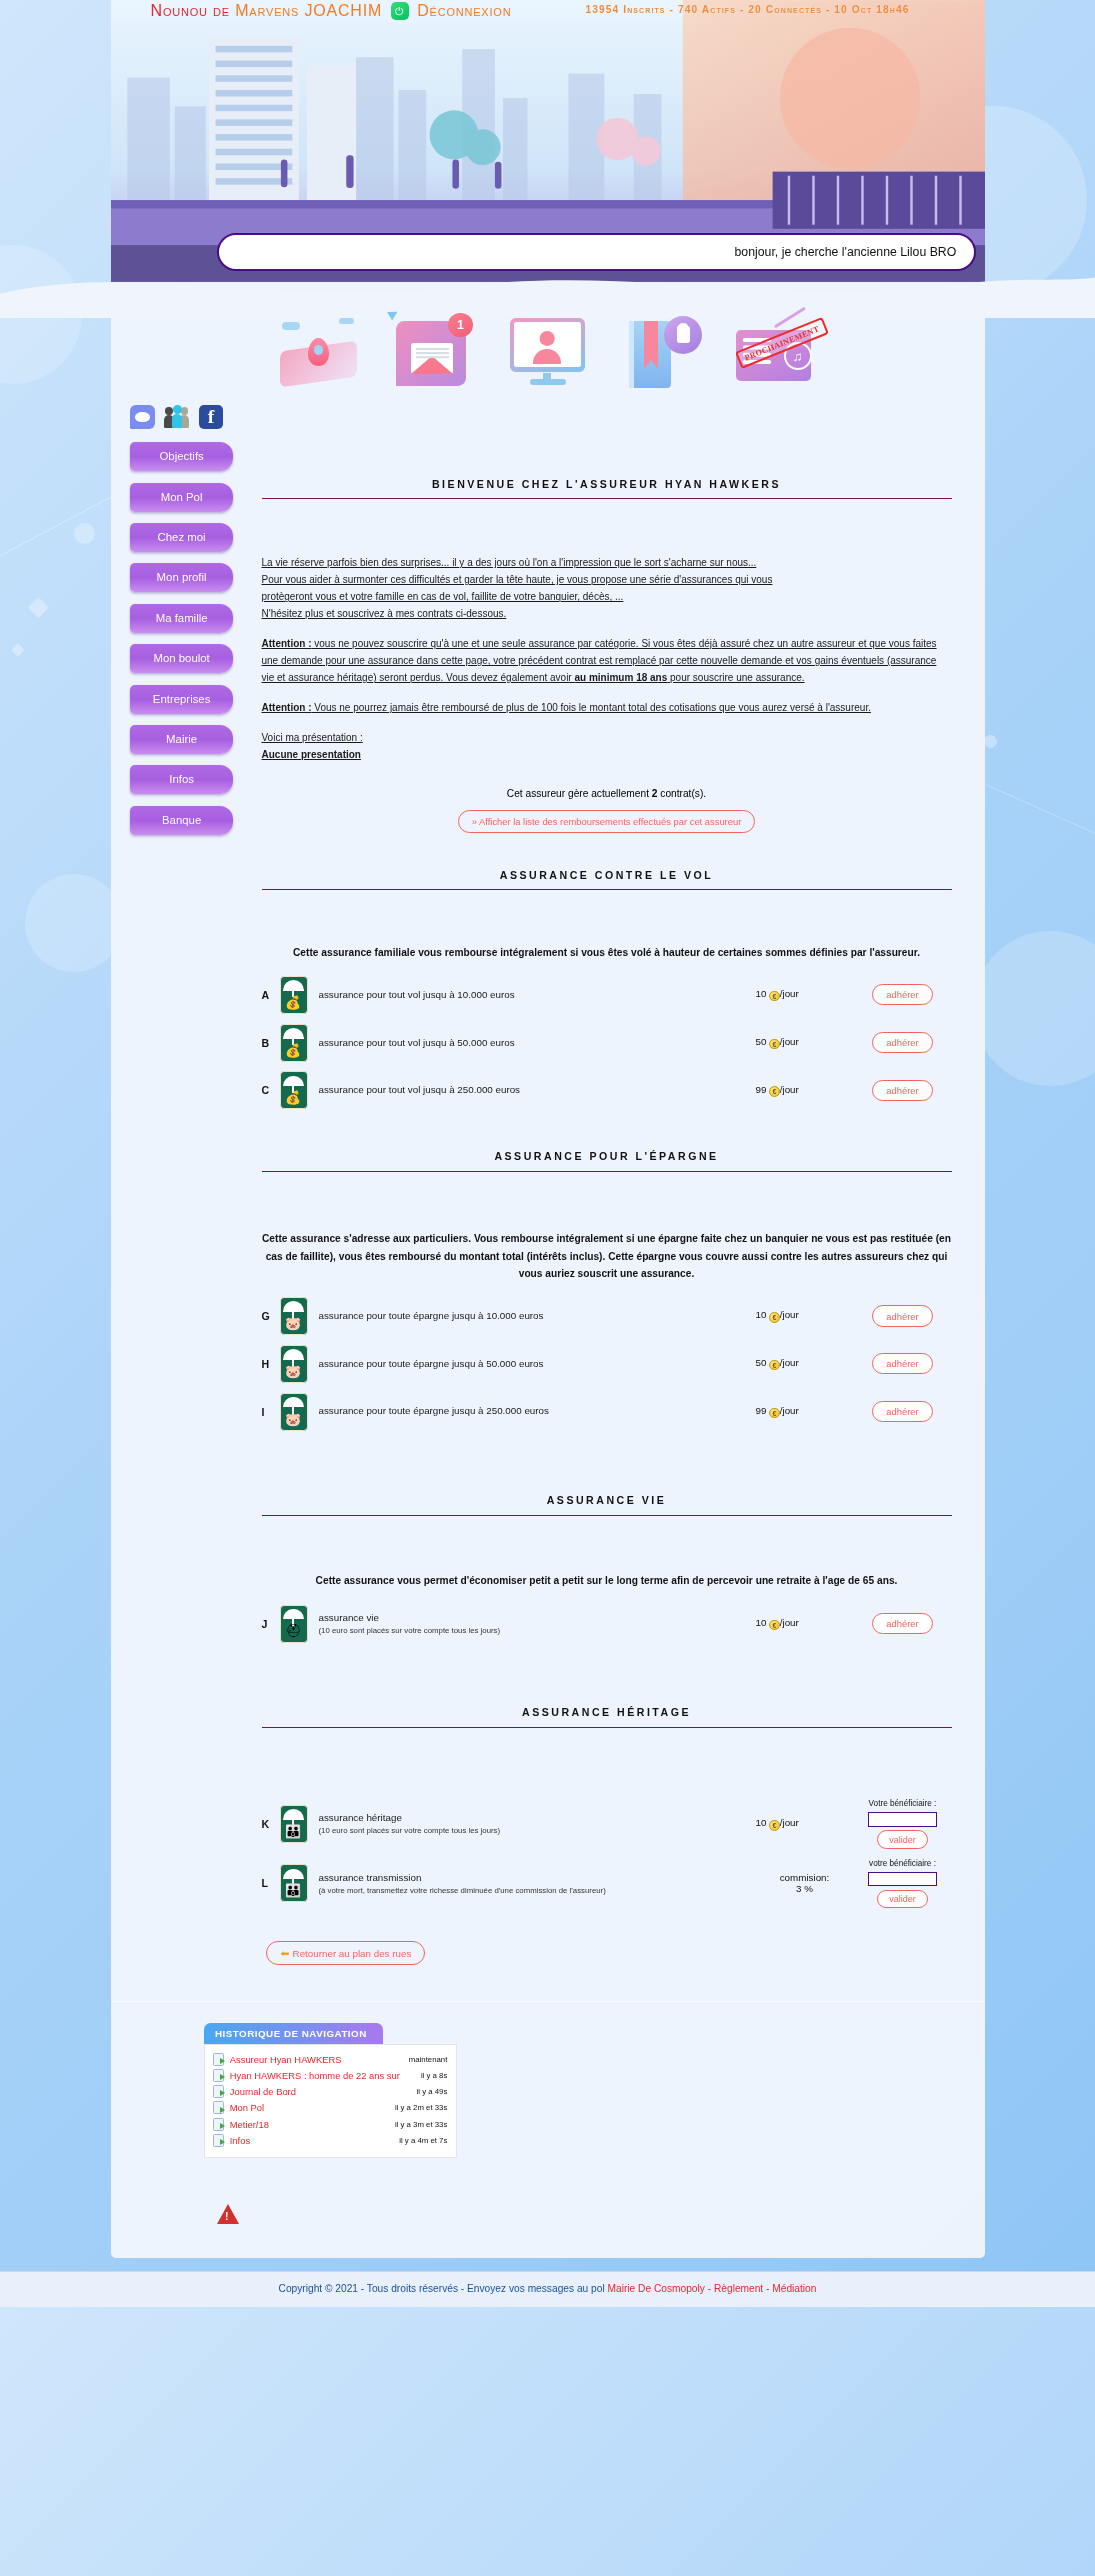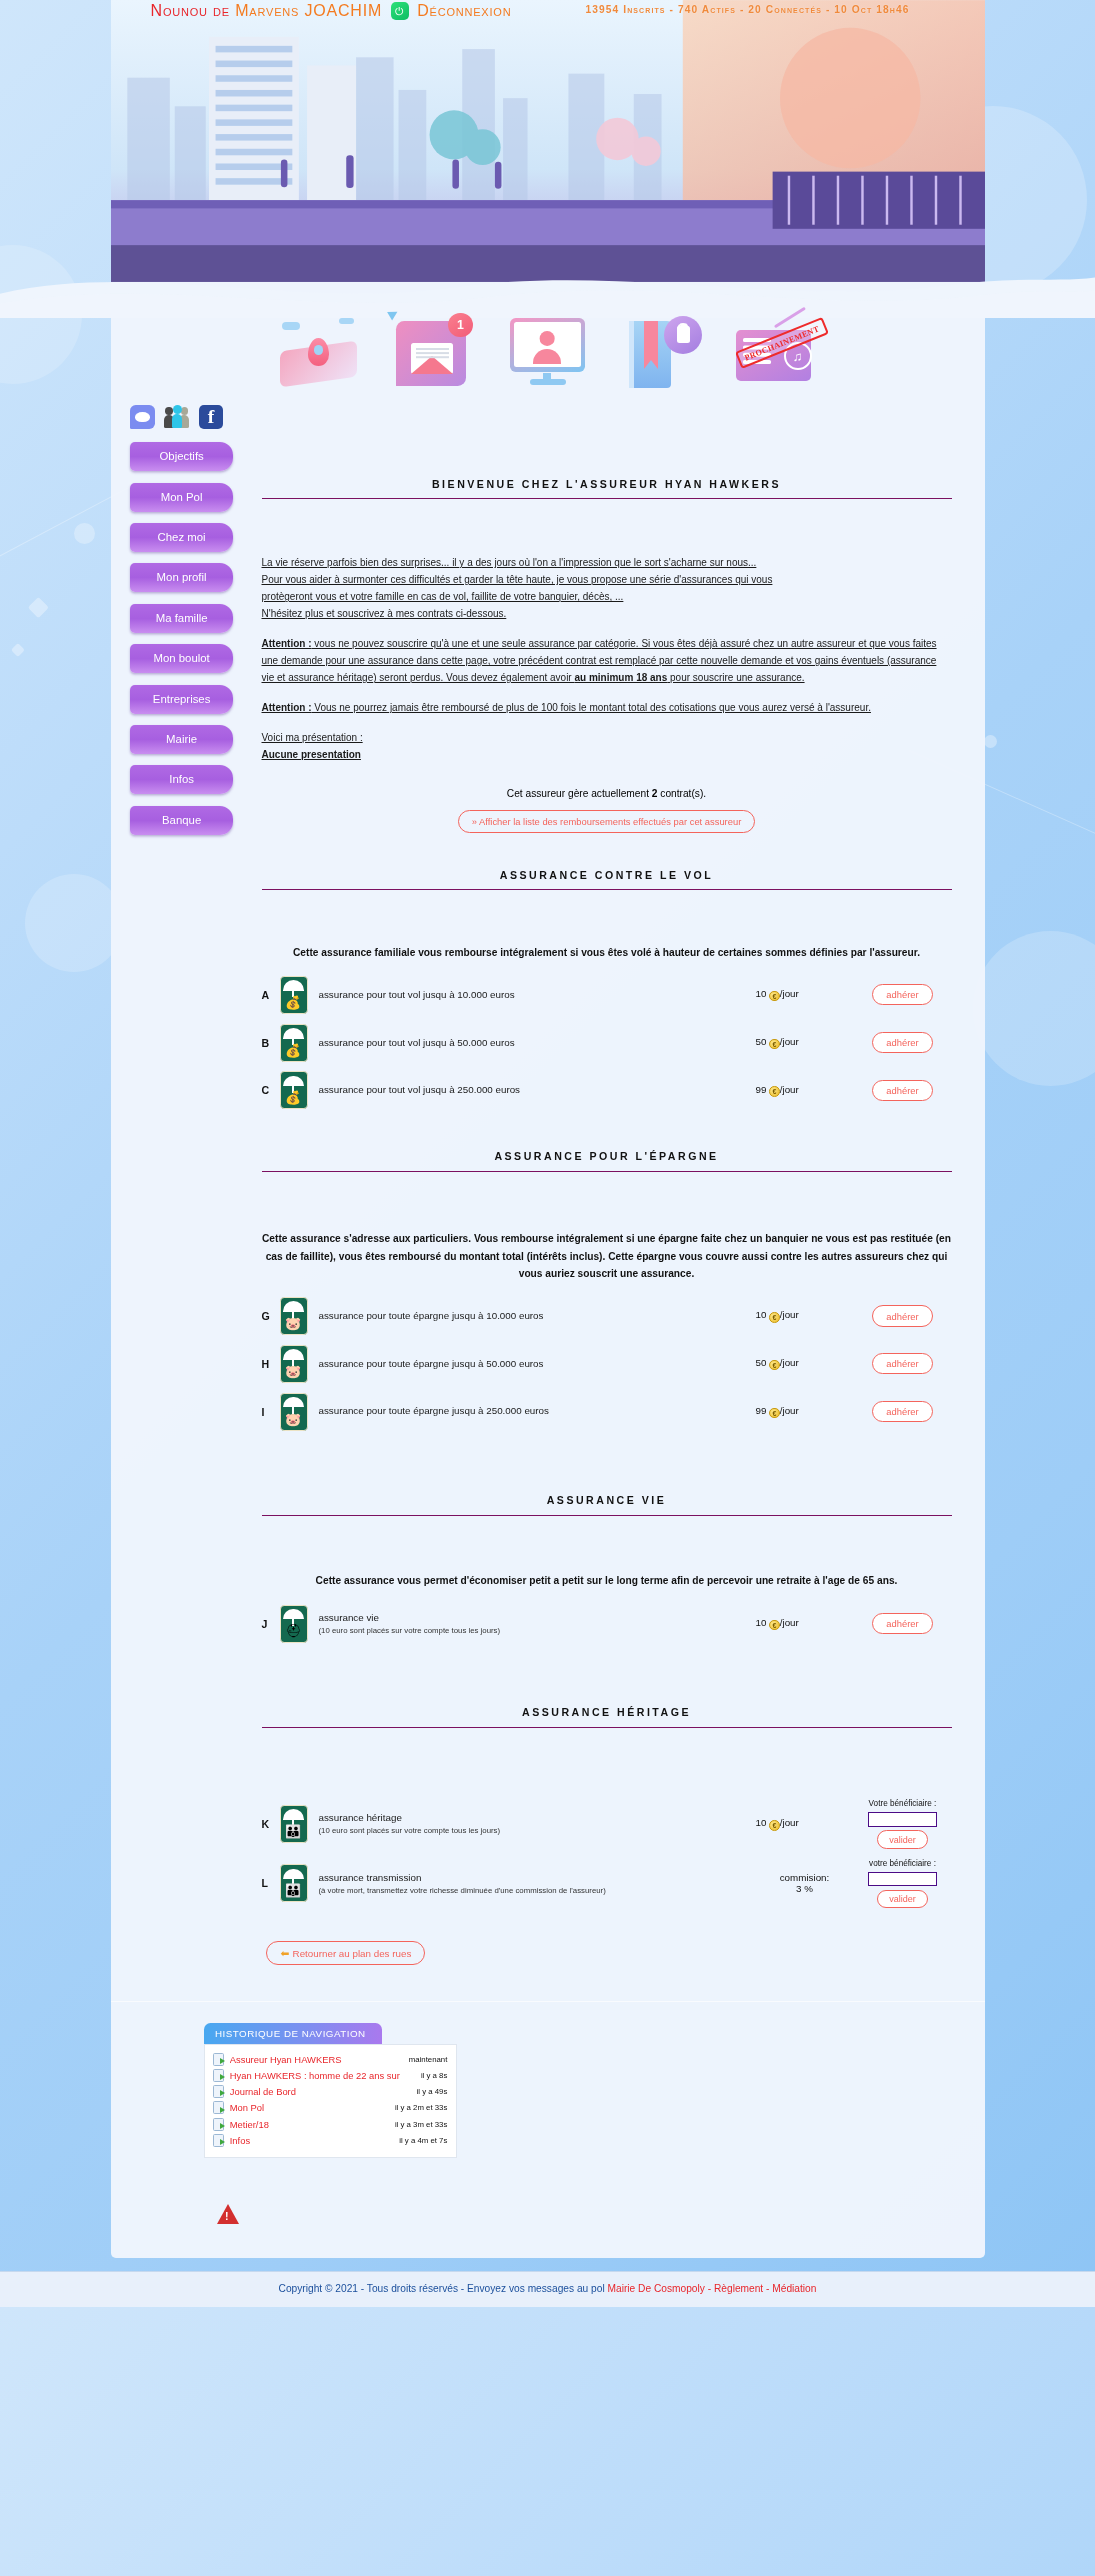--- a/index.html
+++ b/index.html
@@ -274,21 +274,21 @@
   }
   .btn-return .arrow { color:#f0a229; font-size: 10.6px; margin-right: 3.3px; }
 
   
   .history-zone { width: 874px; margin: 36px auto 0; position:relative; z-index:3;
     border-top: 0.8px solid rgba(255,255,255,0.65); padding-top: 21px; }
   .history-box { width: 253px; margin-left: 93px; position:relative; }
   .history-head {
     display:inline-block; padding: 4.9px 16.3px 4.9px 11.4px;
     background: linear-gradient(90deg, #48a8f0 0%, #7f8df0 60%, #a979ee 100%);
-    border-radius: 6.5px 6.5px 0 0; color:#fff; font-size: 9.8px; font-weight:normal;
+    border-radius: 6.5px 6.5px 0 0; color:#fff; font-size: 9.8px; font-weight:bold;
     letter-spacing: 0.5px; font-variant: small-caps;
   }
   .history-list { background:#fff; border:0.8px solid #dfe6ef; padding: 6.5px 8.2px 8.2px; }
   .hrow { display:flex; align-items:center; gap: 5.7px; padding: 1.6px 0; }
   .hicon { width: 11.4px; height: 13px; background: #eef4fb; border: 0.8px solid #9cb8d4;
     border-radius: 1.6px; position:relative; flex: 0 0 11.4px; }
   .hicon::after { content:""; position:absolute; right:-1.6px; bottom:0.8px; width:0;height:0;
     border-left:5.7px solid #3ea83e; border-top:3.3px solid transparent; border-bottom:3.3px solid transparent; }
   .hname { color:#e8262b; font-size: 9.4px; flex: 1; white-space:nowrap; overflow:hidden; }
   .htime { color:#111; font-size: 7.8px; white-space:nowrap; }
@@ -410,20 +410,23 @@
 
   <div class="topbar-user">
     <span class="u1">Nounou de</span>
     <span class="u2">Marvens JOACHIM</span>
     <span class="logout-btn"></span>
     <span class="u3">Déconnexion</span>
   </div>
 
   <div class="topbar-stats">13954 Inscrits - 740 Actifs - 20 Connectés - 10 Oct 18h46</div>
 
+  <div class="search-wrap">
+    <input class="search-input" type="text" value="bonjour, je cherche l'ancienne Lilou BRO" style="">
+  </div>
 </div>
 
 <div class="wave">
   <svg viewBox="0 0 1341 80" preserveAspectRatio="none">
     <path d="M0,50 C180,10 360,70 560,42 C760,14 960,66 1160,40 C1250,28 1300,36 1341,30 L1341,80 L0,80 Z" fill="#eff5fd"></path>
     <path d="M0,62 C200,28 380,80 600,54 C820,28 1000,76 1200,52 C1270,44 1310,50 1341,46 L1341,80 L0,80 Z" fill="#eff5fd" opacity="0.9"></path>
   </svg>
 </div>
 
 <div class="iconstrip">

